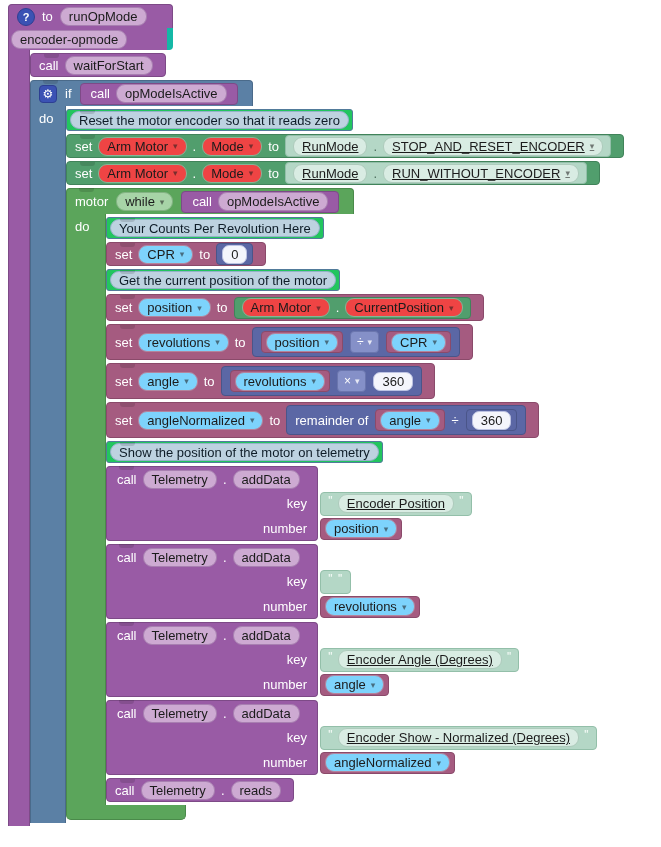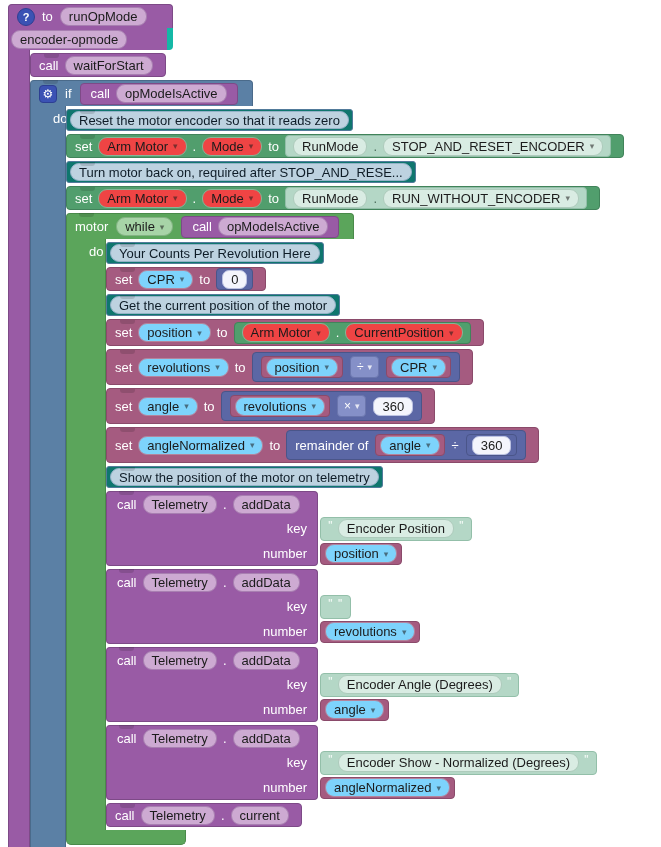--- a/index.html
+++ b/index.html
@@ -1,45 +1,45 @@
 <!DOCTYPE html>
 <html><head>
 <meta charset="utf-8">
 <style>
   html,body{margin:0;padding:0;background:#fff;}
   body{width:661px;height:847px;overflow:hidden;font-family:"Liberation Sans",sans-serif;font-size:13px;}
   .canvas{position:relative;padding:4px 0 0 8px;box-sizing:border-box;}
 
   .lbl{color:#fff;white-space:nowrap;}
-  .do-lbl{color:#fff;display:block;padding:5px 0 0 22px;}
+  .do-lbl{color:#fff;display:block;padding:5px 0 0 8px;}
   .dot-w{color:#fff;}
   .dot-d{color:#4d6e5d;}
   .field{display:inline-flex;align-items:center;height:17px;padding:0 8px;border-radius:9px;
          color:#1b1b1b;white-space:nowrap;border:1px solid rgba(0,0,0,.22);}
   .dd::after{content:"▾";margin-left:5px;font-size:9px;opacity:.55;}
 
   
   .f-purple{background:#cdaad2;border-color:#a87fb1;}
   .f-prop{background:#ef4444;border-color:#84b597;}
   .f-loop{background:#a7d4a7;border-color:#82b382;}
-  .f-mint{background:#d9ece3;border-color:#aecbbc;}
+  .f-mint{background:#d9ece3;border-color:#aecbbc;text-decoration:underline;}
   .f-var{background:#7dd3fc;border-color:#b3849c;}
   .f-num{background:#f4f5fc;border-color:#bcc2e2;border-radius:7px;}
   .f-comment{background:#bdd2e0;border-color:#93b2c8;border-radius:9px;height:16px;color:#0e1c27;}
 
   .stack{display:flex;flex-direction:column;gap:3px;align-items:flex-start;}
   .stmt{position:relative;display:flex;align-items:center;gap:6px;width:fit-content;
         border-radius:4px;padding:0 12px 0 8px;box-sizing:border-box;height:24px;}
   .stmt::before,.ifb::before,.grn::before,.tele::before{content:"";position:absolute;top:0;left:13px;width:15px;height:4px;
         background:rgba(0,0,0,.13);border-radius:0 0 3px 3px;z-index:3;}
   .purple-stmt{background:#995ba5;border:1px solid #7d4a87;}
   .prop-stmt{background:#519e6d;border:1px solid #41835a;}
   .var-stmt{background:#a55b80;border:1px solid #8a4a6a;}
   .var-stmt.tall{height:36px;}
-  .comment{background:#0f766e;border:1px solid #527b9b;height:22px;padding:0 3px;gap:0;border-radius:3px;}
+  .comment{background:#22c55e;border:1px solid #527b9b;height:22px;padding:0 3px;gap:0;border-radius:3px;}
 
   .vblock{display:inline-flex;align-items:center;gap:6px;border-radius:4px;padding:0 7px;height:22px;box-sizing:border-box;}
   .call-block{background:#995ba5;border:1px solid #7d4a87;padding:0 10px;}
   .enum-block{background:#b4d7c6;border:1px solid #93bfa9;}
   .propget-block{background:#519e6d;border:1px solid #41835a;}
   .num-block{background:#5b67a5;border:1px solid #4a5589;padding:0 5px;}
   .math-block{background:#5b67a5;border:1px solid #4a5589;height:30px;padding:0 8px;gap:7px;}
   .var-get{background:#a55b80;border:1px solid #8a4a6a;padding:2px 4px;}
   .op-chip{display:inline-flex;align-items:center;background:#8590c8;border:1px solid #6b76ae;color:#fff;
            border-radius:4px;height:20px;padding:0 6px;font-size:12px;}
@@ -130,23 +130,20 @@
                 <span class="dot-w">.</span>
                 <span class="field f-prop dd">Mode</span>
                 <span class="lbl">to</span>
                 <div class="vblock enum-block">
                   <span class="field f-mint">RunMode</span>
                   <span class="dot-d">.</span>
                   <span class="field f-mint dd">STOP_AND_RESET_ENCODER</span>
                 </div>
               </div>
 
-              <div class="stmt comment">
-                <span class="field f-comment">Turn motor back on, required after STOP_AND_RESE...</span>
-              </div>
 
               <div class="stmt prop-stmt">
                 <span class="lbl">set</span>
                 <span class="field f-prop dd">Arm Motor</span>
                 <span class="dot-w">.</span>
                 <span class="field f-prop dd">Mode</span>
                 <span class="lbl">to</span>
                 <div class="vblock enum-block">
                   <span class="field f-mint">RunMode</span>
                   <span class="dot-d">.</span>
@@ -359,21 +356,21 @@
         <span class="field f-var dd">angleNormalized</span>
       </div>
     </div>
   </div>
 </div>
 
                     <div class="stmt purple-stmt">
                       <span class="lbl">call</span>
                       <span class="field f-purple">Telemetry</span>
                       <span class="dot-w">.</span>
-                      <span class="field f-purple">current</span>
+                      <span class="field f-purple">reads</span>
                     </div>
 
                   </div>
                 </div>
                 <div class="bar bar-green"></div>
               </div>
 
             </div>
           </div>
 

